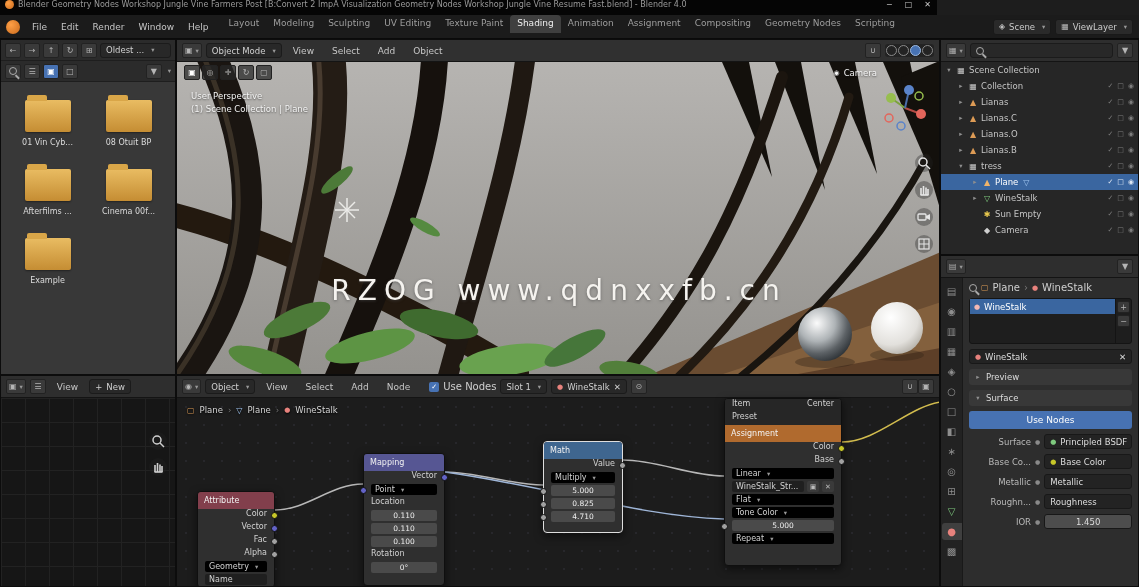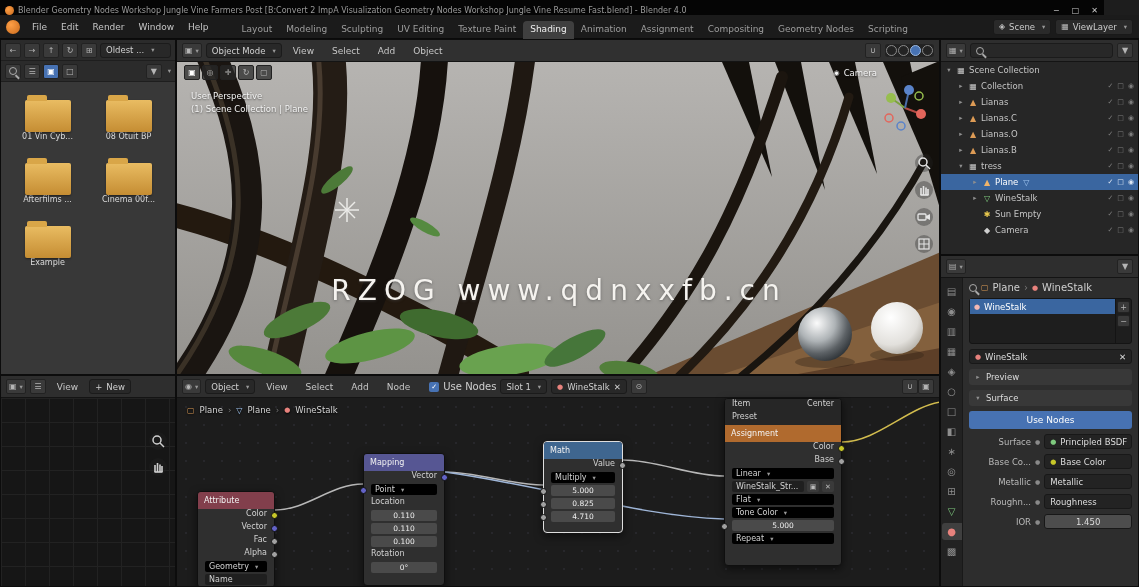--- a/index.html
+++ b/index.html
@@ -2,50 +2,50 @@
 <html><head>
 <meta charset="utf-8">
 <style>
 *{margin:0;padding:0;box-sizing:border-box}
 html,body{background:#060606}
 #app{position:relative;width:1139px;height:587px;background:#1d1d1d;overflow:hidden;
  font-family:"DejaVu Sans","Liberation Sans",sans-serif;font-size:10px;color:#cfcfcf}
 .panel{position:absolute;overflow:hidden;border:1px solid #0c0c0c}
 .flex{display:flex;align-items:center}
 
-.titlebar{position:absolute;left:0;top:0;width:1104px;height:15px;background:#050505;display:flex;align-items:flex-end}
+.titlebar{position:absolute;left:0;top:0;width:937px;height:15px;background:#050505;display:flex;align-items:flex-start}
 .logo-dot{width:9px;height:9px;border-radius:50%;background:radial-gradient(circle at 35% 35%,#ff9f45,#c96a1d);margin:0 4px 0 5px;flex:none}
 .tb-title{flex:1;color:#9a9a9a;font-size:8px;white-space:nowrap;overflow:hidden}
 .tb-btn{width:19px;text-align:center;color:#c8c8c8;font-size:8px;cursor:default}
 
 .menubar{position:absolute;left:0;top:15px;width:1139px;height:24px;background:#1b1b1b;border-bottom:1px solid #0a0a0a;display:flex;align-items:center;padding:0 6px}
 .logo{width:14px;height:14px;border-radius:50%;background:radial-gradient(circle at 35% 35%,#ff9f45,#c96a1d);margin-right:5px;flex:none}
 .mi{padding:2px 7px;border-radius:3px;color:#c6c6c6;font-size:9px;white-space:nowrap}
-.ws-tabs{display:flex;margin-left:19px;align-items:flex-end;height:24px}
+.ws-tabs{display:flex;margin-left:6px;align-items:flex-start;height:24px}
 .ws-tab{padding:3px 7px 5px;color:#9d9d9d;font-size:9px;border-radius:4px 4px 0 0;white-space:nowrap}
 .ws-tab.active{background:#3f3f3f;color:#efefef}
 .mb-right{margin-left:auto;display:flex;gap:4px;align-items:center}
 .pill{background:#2a2a2a;border:1px solid #191919;border-radius:3px;padding:1px 5px;display:flex;gap:4px;align-items:center;font-size:8.5px;color:#ccc;height:16px}
 .caret{font-size:6.5px;color:#999;margin-left:3px}
 
 .phead{height:22px;background:#2e2e2e;border-bottom:1px solid #141414;display:flex;align-items:center;gap:4px;padding:0 5px}
 .ibtn{min-width:16px;height:15px;display:inline-flex;align-items:center;justify-content:center;background:#3a3a3a;border:1px solid #222;border-radius:2px;color:#b5b5b5;font-size:8px;padding:0 2px}
 .ibtn.active{background:#4772b3;color:#fff}
 .dd{height:15px;background:#282828;border:1px solid #1b1b1b;border-radius:3px;display:flex;align-items:center;gap:4px;padding:0 5px;color:#d0d0d0;font-size:8.5px}
 .magico{width:8px;height:8px;border:1.4px solid #aaa;border-radius:50%;position:relative;flex:none}
 .magico::after{content:"";position:absolute;right:-4px;bottom:-3px;width:5px;height:1.5px;background:#aaa;transform:rotate(45deg)}
 .cb{width:10px;height:10px;background:#4772b3;border-radius:2px;color:#fff;font-size:7px;display:inline-flex;align-items:center;justify-content:center;flex:none}
 
 .fb{left:0;top:39px;width:176px;height:336px;background:#383838}
 .fb-row{height:21px;background:#2b2b2b;display:flex;align-items:center;gap:3px;padding:0 4px;border-bottom:1px solid #1e1e1e}
 .fgrid{display:grid;grid-template-columns:1fr 1fr;gap:22px 4px;padding:18px 8px}
 .fitem{text-align:center}
 .folder{width:46px;height:32px;margin:0 auto;border-radius:2px;background:linear-gradient(#e9bc62,#c58d33);position:relative;box-shadow:0 1px 2px rgba(0,0,0,.4)}
 .folder::before{content:"";position:absolute;top:-5px;left:2px;width:20px;height:6px;border-radius:2px 2px 0 0;background:#d9a648}
-.fname{font-size:8px;color:#dcdcdc}
+.fname{margin-top:6px;font-size:8px;color:#dcdcdc}
 
 .vp{left:176px;top:39px;width:764px;height:336px;background:#303030}
 .vp-canvas{position:absolute;left:0;top:22px;width:764px;height:314px;background:linear-gradient(#b6b4b1,#94928e)}
 .vp-overlay{position:absolute;color:#f4f4f4;text-shadow:0 1px 2px rgba(0,0,0,.55);font-size:8.5px;line-height:13px}
 .watermark{position:absolute;left:0;right:0;top:212px;text-align:center;font-size:28px;letter-spacing:7px;color:#f5f3ef;text-shadow:0 1px 3px rgba(70,70,70,.6);white-space:nowrap}
 .vtool{position:absolute;left:7px;top:3px;display:flex;gap:2px}
 .vtool .ibtn{background:rgba(40,40,40,.75)}
 .vic-col{position:absolute;right:8px;top:92px;display:flex;flex-direction:column;gap:9px}
 .vic{width:18px;height:18px;border-radius:50%;background:rgba(35,35,35,.35);display:flex;align-items:center;justify-content:center}
 .shadegrp{display:flex;background:#232323;border-radius:3px;padding:1px;gap:1px}

